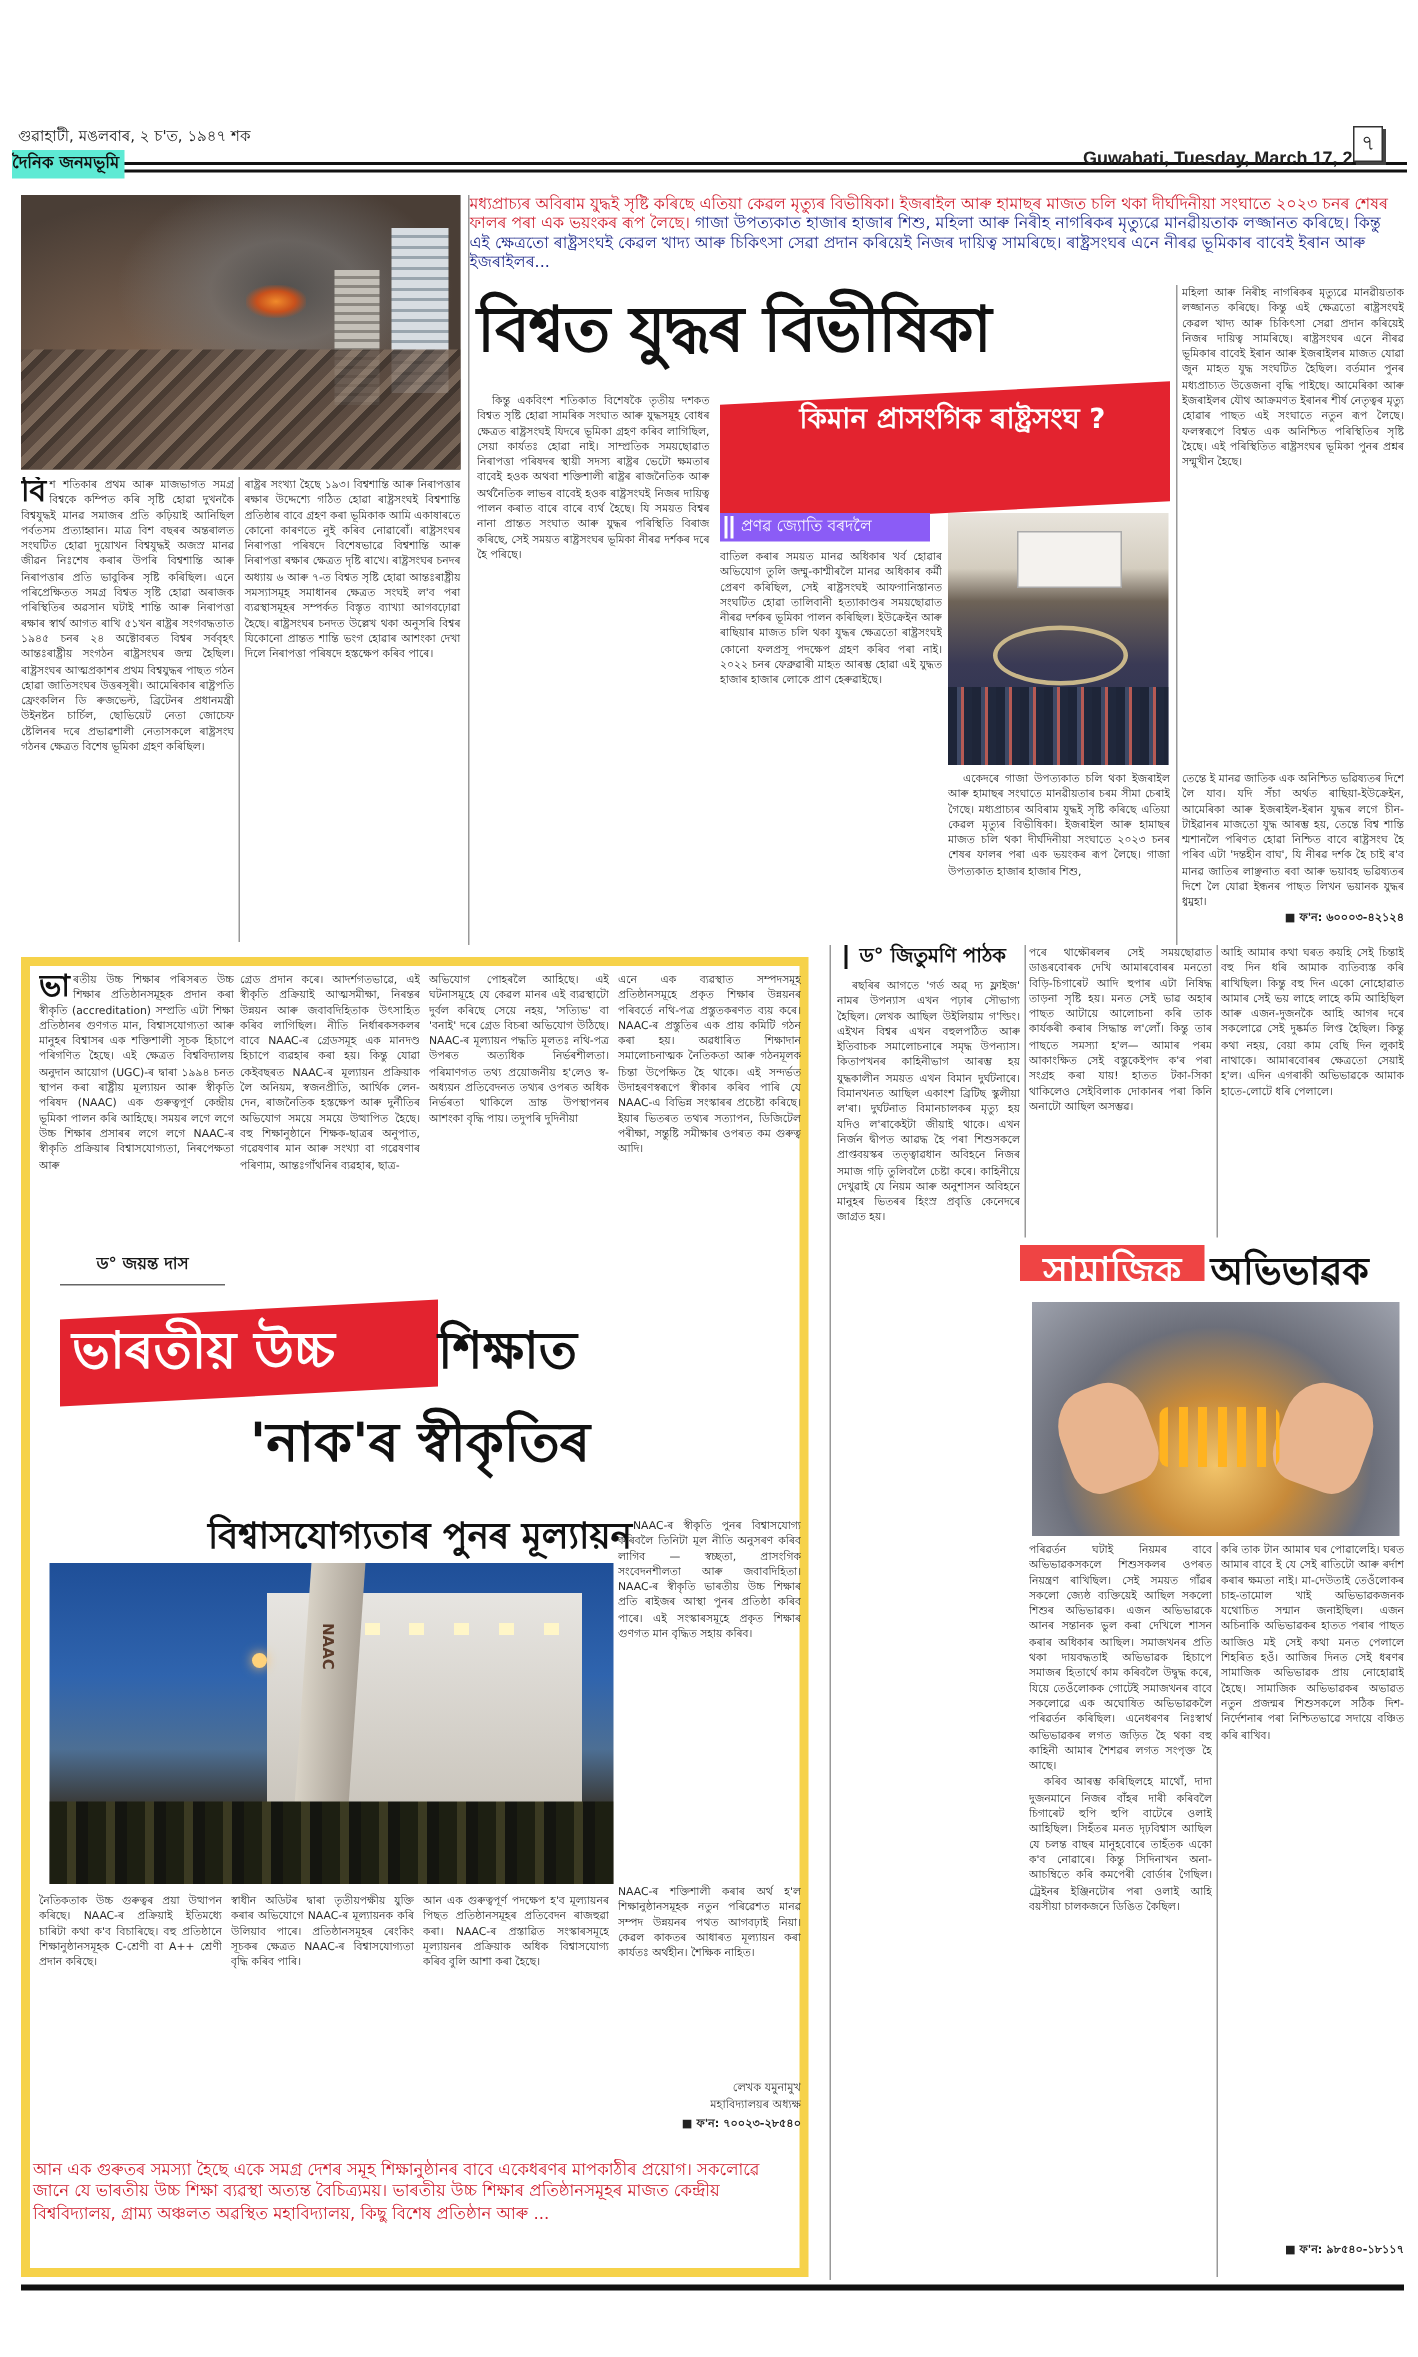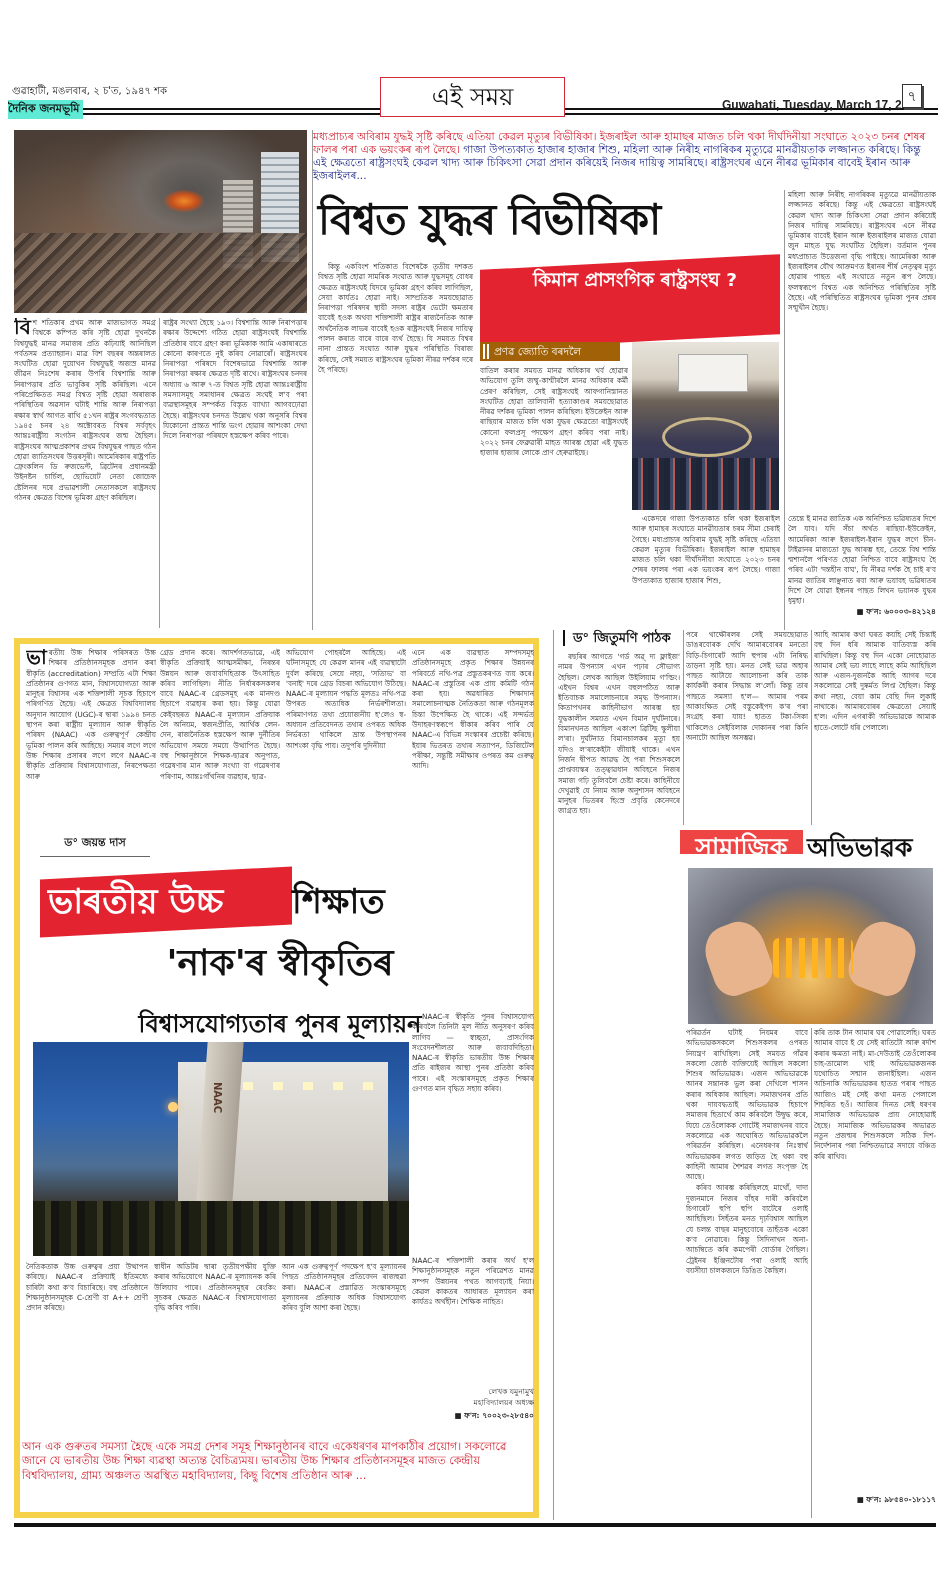--- a/index.html
+++ b/index.html
@@ -37,21 +37,21 @@
 
   .intro { position: absolute; left: 313px; top: 130px; width: 620px; font-size: 10.6px; line-height: 13px; }
   .intro .red { color: #d01e2e; }
   .intro .blue { color: #1f2a8a; }
 
   .headline-big { position: absolute; left: 318px; top: 190px; width: 440px; font-size: 42px; line-height: 60px; font-weight: bold; color: #111; font-family: "DejaVu Serif", serif; white-space: nowrap; letter-spacing: -1px; }
 
   .subhead-red { position: absolute; left: 480px; top: 262px; width: 300px; height: 80px; background: #e3232f; transform: skewY(-3deg); }
   .subhead-text { position: absolute; left: 490px; top: 266px; width: 290px; text-align: center; color: #fff; font-size: 18.5px; line-height: 27px; font-weight: bold; }
 
-  .byline-bar { position: absolute; left: 480px; top: 342px; width: 140px; height: 19px; background: #a16207; color: #fff; font-size: 10.5px; line-height: 19px; padding-left: 14px; }
+  .byline-bar { position: absolute; left: 480px; top: 342px; width: 140px; height: 19px; background: #8b5cf6; color: #fff; font-size: 10.5px; line-height: 19px; padding-left: 14px; }
   .byline-bar::before { content: ""; position: absolute; left: 3px; top: 2px; width: 2px; height: 15px; background: #fff; }
   .byline-bar::after { content: ""; position: absolute; left: 7px; top: 2px; width: 2px; height: 15px; background: #fff; }
 
   .photo-un { left: 632px; top: 342px; width: 147px; height: 168px;
     background: linear-gradient(180deg,#e8e4dc 0%,#d4cdbf 22%,#6e6357 35%,#3a3a55 60%,#263050 100%); }
   .photo-un .screen { position: absolute; left: 46px; top: 12px; width: 70px; height: 38px; background: #f4f2ee; border: 1px solid #aaa; }
   .photo-un .table { position: absolute; left: 30px; top: 75px; width: 90px; height: 40px; border: 3px solid #c9b78a; border-radius: 50%; }
   .photo-un .crowd { position: absolute; left: 0; bottom: 0; width: 100%; height: 52px; background: repeating-linear-gradient(90deg,#1e2538 0 6px,#3f4a66 6px 9px,#b65a54 9px 11px,#20283c 11px 16px); }
 
   
@@ -91,21 +91,20 @@
   .vrule { position: absolute; width: 1px; background: #999; }
 </style>
 </head>
 <body>
 
 <div class="masthead">
   <div class="date-as">গুৱাহাটী, মঙলবাৰ, ২ চ'ত, ১৯৪৭ শক</div>
   <div class="rule1"></div>
   <div class="rule2"></div>
   <div class="paper-name">দৈনিক জনমভূমি</div>
-  <div class="section-box">এই সময়</div>
   <div class="date-en">Guwahati, Tuesday, March 17, 2026</div>
   <div class="page-num">৭</div>
 </div>
 
 <div class="photo photo-ruins">
   <div class="tower2"></div>
   <div class="tower"></div>
   <div class="fire"></div>
   <div class="rubble"></div>
 </div>

